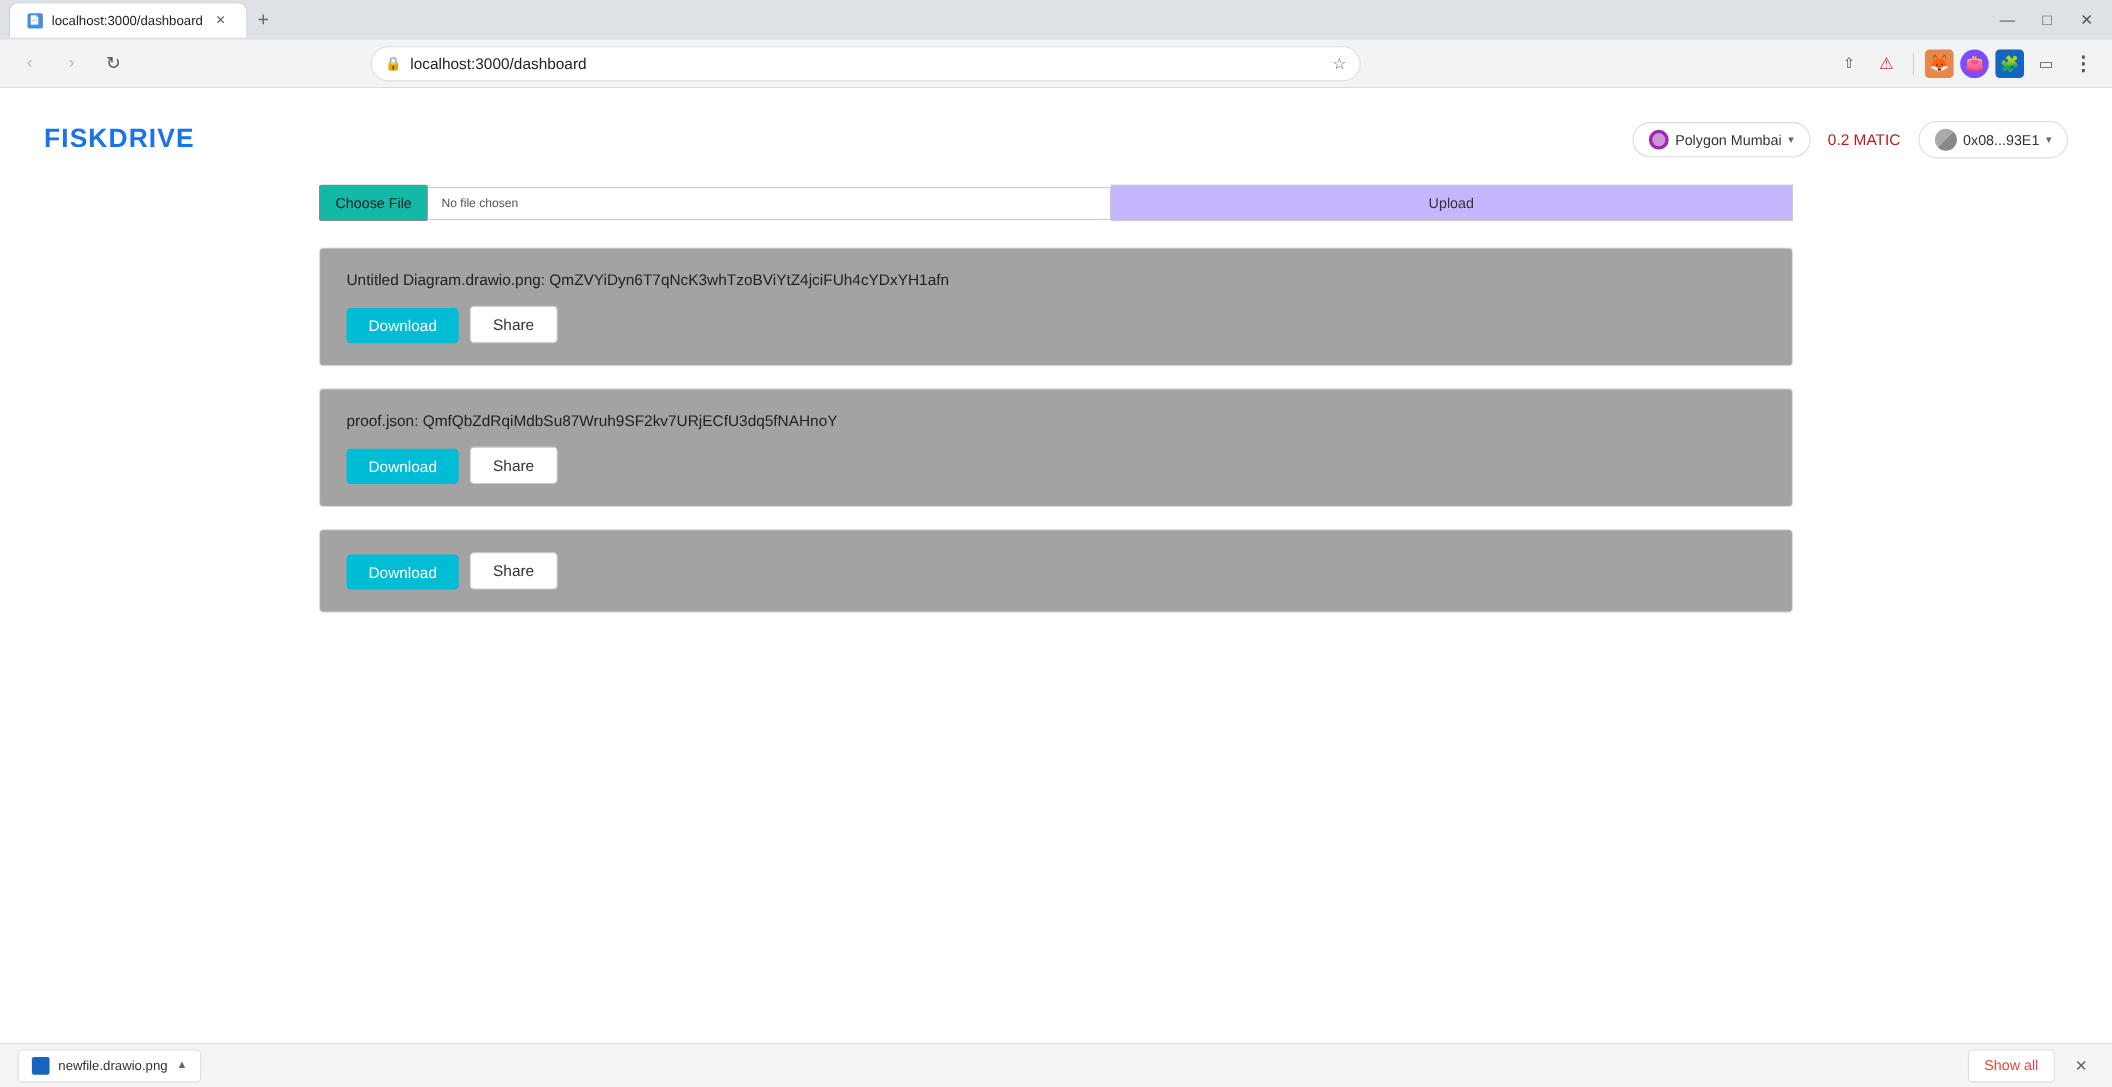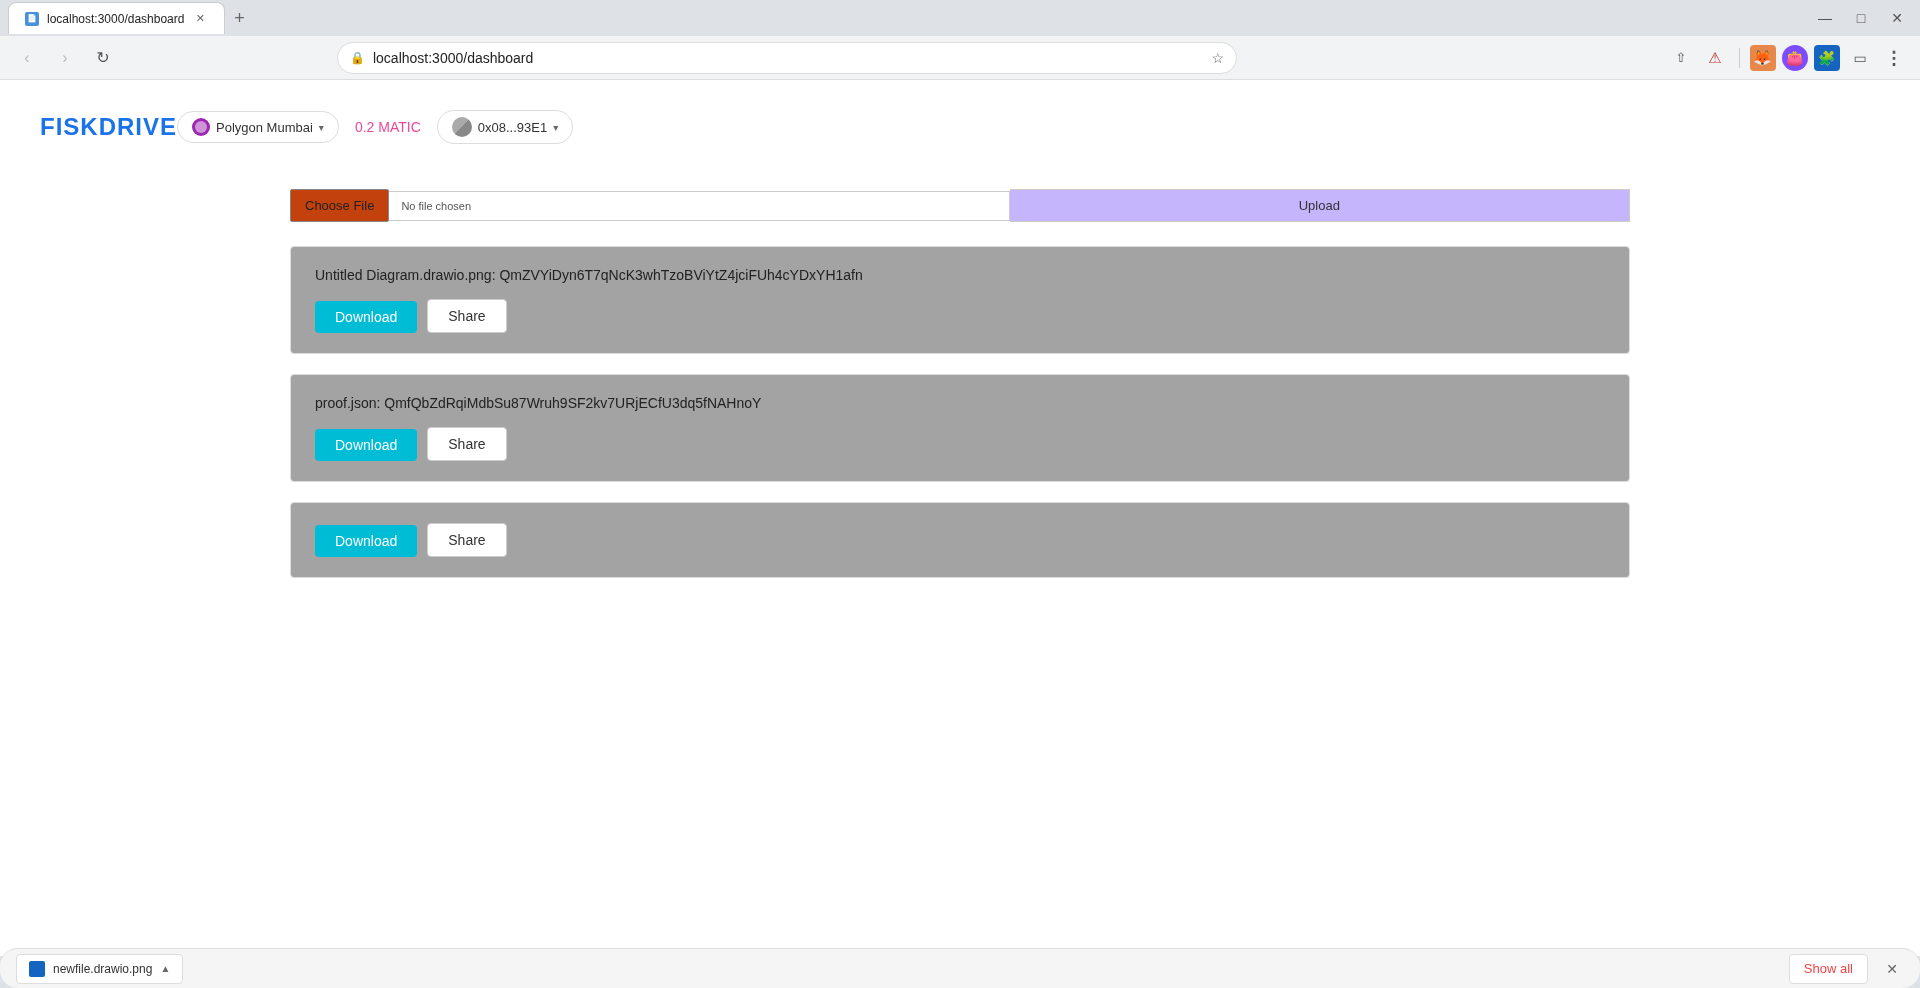--- a/index.html
+++ b/index.html
@@ -31,48 +31,48 @@
     .nav-actions { display: flex; align-items: center; gap: 6px; margin-left: auto; }
     .nav-action-icon { width: 28px; height: 28px; display: flex; align-items: center; justify-content: center; cursor: pointer; color: #555; font-size: 15px; border-radius: 50%; }
     .extension-icon { width: 24px; height: 24px; border-radius: 50%; display: flex; align-items: center; justify-content: center; cursor: pointer; }
     .ext-fox { background: #e8874a; border-radius: 4px; }
     .ext-puzzle { background: #1565c0; border-radius: 4px; }
 
     
     .page-content { background: white; min-height: calc(988px - 36px - 44px - 32px); padding: 30px 0; }
 
     
-    .app-header { display: flex; align-items: center; padding: 0 40px; margin-bottom: 45px; }
+    .app-header { display: flex; align-items: center; justify-content: space-between; padding: 0 40px; margin-bottom: 24px; }
     .app-logo { font-size: 24px; font-weight: 700; color: #1a73e8; letter-spacing: 1px; }
     .header-right { display: flex; align-items: center; gap: 16px; }
     .network-badge { display: flex; align-items: center; gap: 6px; background: white; border: 1px solid #ddd; border-radius: 20px; padding: 6px 14px; cursor: pointer; font-size: 13px; color: #333; }
     .network-dot { width: 18px; height: 18px; border-radius: 50%; background: #9c27b0; display: flex; align-items: center; justify-content: center; }
     .network-dot-inner { width: 12px; height: 12px; border-radius: 50%; background: #ce93d8; }
-    .matic-amount { font-size: 14px; color: #ec4899; font-weight: 500; }
+    .matic-amount { font-size: 14px; color: #b91c1c; font-weight: 500; }
     .wallet-badge { display: flex; align-items: center; gap: 6px; background: white; border: 1px solid #ddd; border-radius: 20px; padding: 6px 14px; cursor: pointer; font-size: 13px; color: #333; }
     .wallet-avatar { width: 20px; height: 20px; border-radius: 50%; background: linear-gradient(135deg, #aaa 50%, #888 50%); }
 
     
     .main-content { padding: 0 290px; }
 
     
     .file-upload-row { display: flex; align-items: center; margin-bottom: 24px; gap: 0; }
-    .choose-file-btn { padding: 8px 14px; border: 1px solid #888; background: #c2410c; cursor: pointer; font-size: 13px; color: #222; border-radius: 2px; white-space: nowrap; }
+    .choose-file-btn { padding: 8px 14px; border: 1px solid #888; background: #14b8a6; cursor: pointer; font-size: 13px; color: #222; border-radius: 2px; white-space: nowrap; }
     .file-name-display { flex: 1; padding: 8px 12px; border: 1px solid #ccc; border-left: none; font-size: 11px; color: #555; background: white; }
     .upload-btn { flex: 1; padding: 8px 12px; border: 1px solid #ccc; border-left: none; font-size: 13px; color: #333; background: #c4b5fd; cursor: pointer; text-align: center; }
 
     
     .file-card { border: 1px solid #ddd; border-radius: 4px; padding: 20px 24px; margin-bottom: 20px; background: #a3a3a3; }
     .file-info { font-size: 14px; color: #222; margin-bottom: 16px; }
     .file-actions { display: flex; gap: 10px; align-items: flex-end; }
     .btn-download { background: #00bcd4; color: white; border: none; border-radius: 4px; padding: 8px 20px; font-size: 14px; cursor: pointer; font-weight: 500; }
     .btn-share { background: white; color: #333; border: 1px solid #ccc; border-radius: 4px; padding: 8px 20px; font-size: 14px; cursor: pointer; }
 
     
-    .bottom-bar { position: fixed; bottom: 0; left: 0; width: 1920px; height: 40px; background: #f5f5f5; border-top: 1px solid #ddd; display: flex; align-items: center; padding: 0 16px; gap: 12px; border-radius: 18px; }
+    .bottom-bar { position: fixed; bottom: 0; left: 0; width: 1920px; height: 40px; background: #f5f5f5; border-top: 1px solid #ddd; display: flex; align-items: center; padding: 0 16px; gap: 12px; }
     .download-item { display: flex; align-items: center; gap: 8px; background: white; border: 1px solid #ddd; border-radius: 4px; padding: 4px 12px; height: 30px; font-size: 12px; color: #333; }
     .download-item-icon { width: 16px; height: 16px; background: #1565c0; border-radius: 2px; }
     .download-chevron { color: #666; font-size: 10px; }
     .show-all-btn { margin-left: auto; background: white; border: 1px solid #ddd; border-radius: 4px; padding: 4px 14px; font-size: 13px; color: #ef4444; cursor: pointer; height: 30px; }
     .close-btn { width: 24px; height: 24px; display: flex; align-items: center; justify-content: center; cursor: pointer; color: #666; font-size: 14px; border-radius: 50%; }
 
     .chevron { font-size: 10px; color: #666; }
   </style>
 </head>
 <body>

